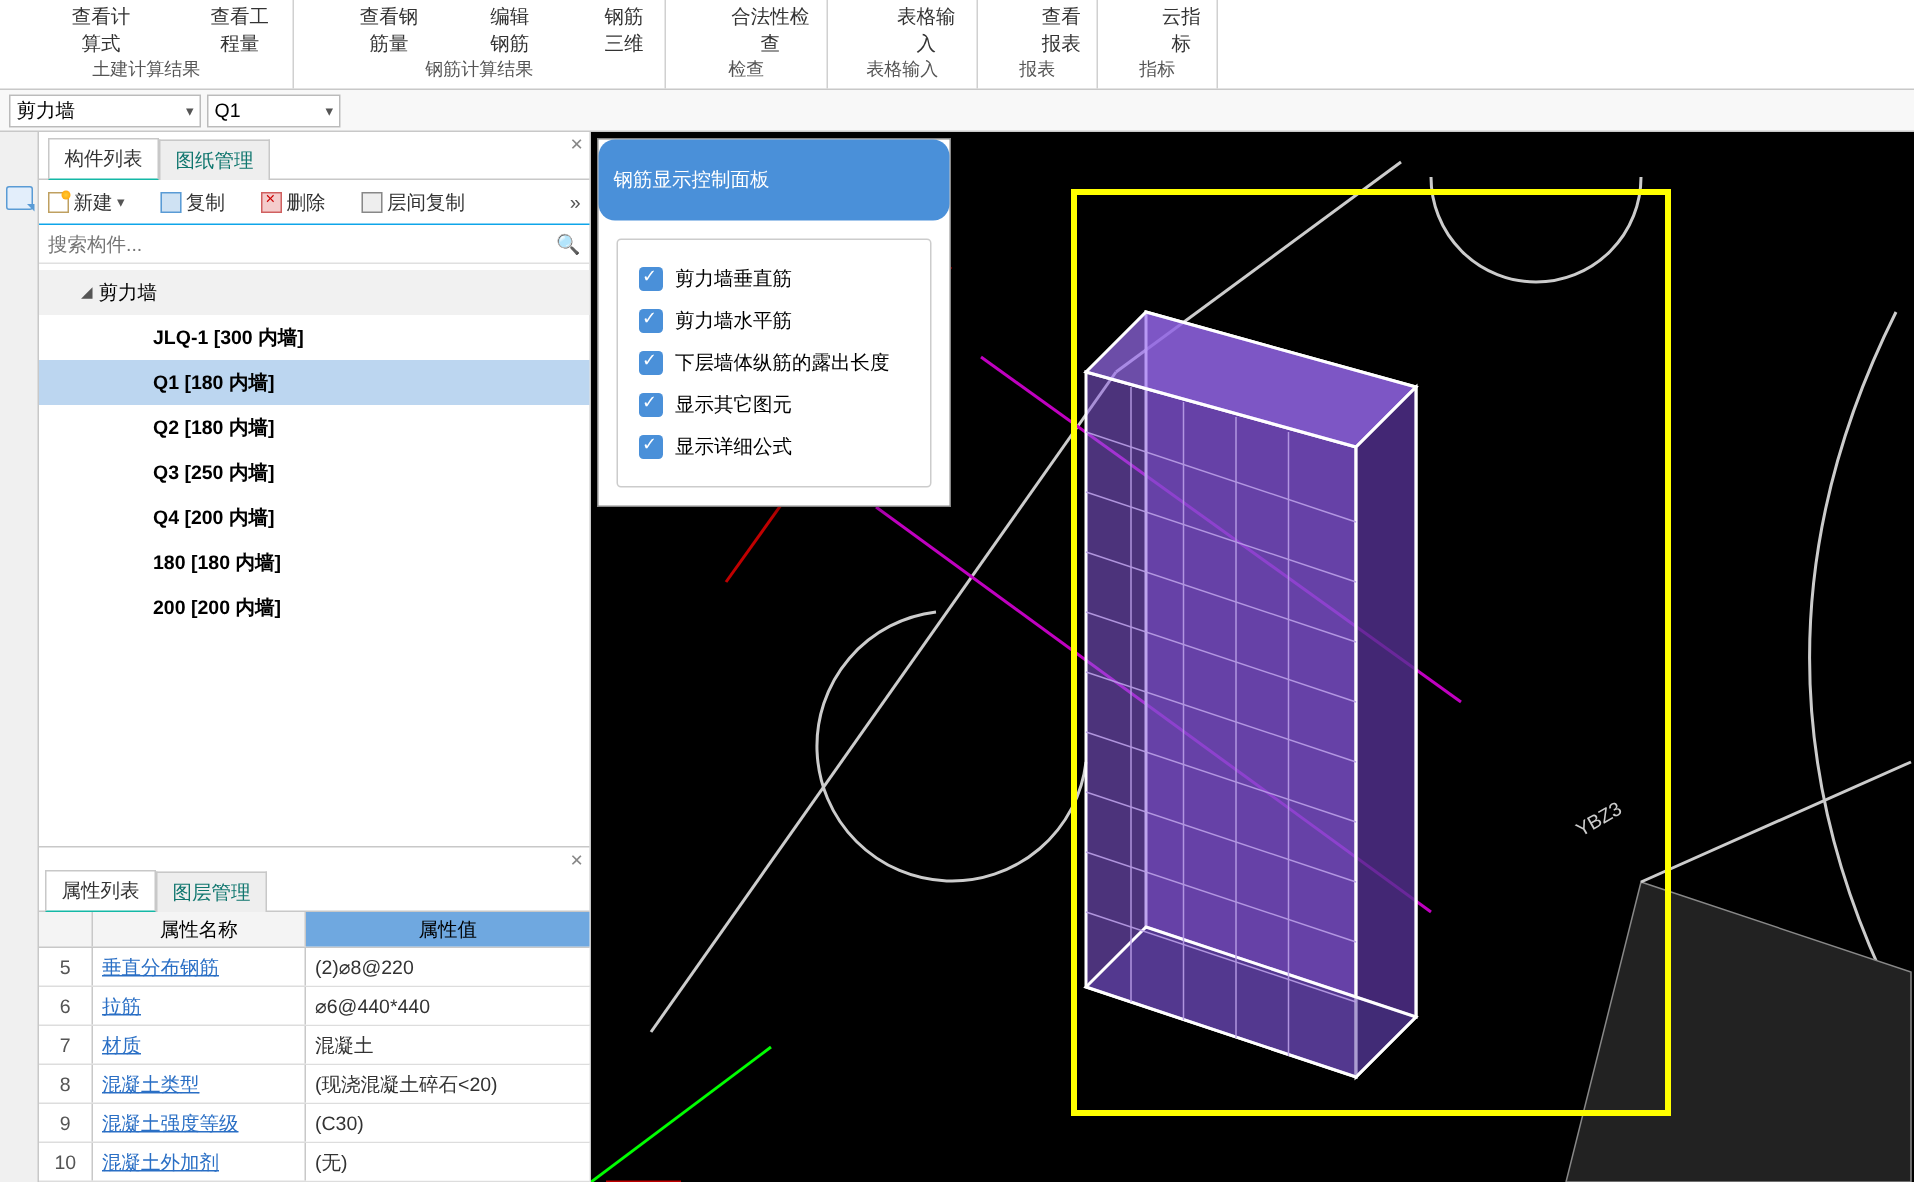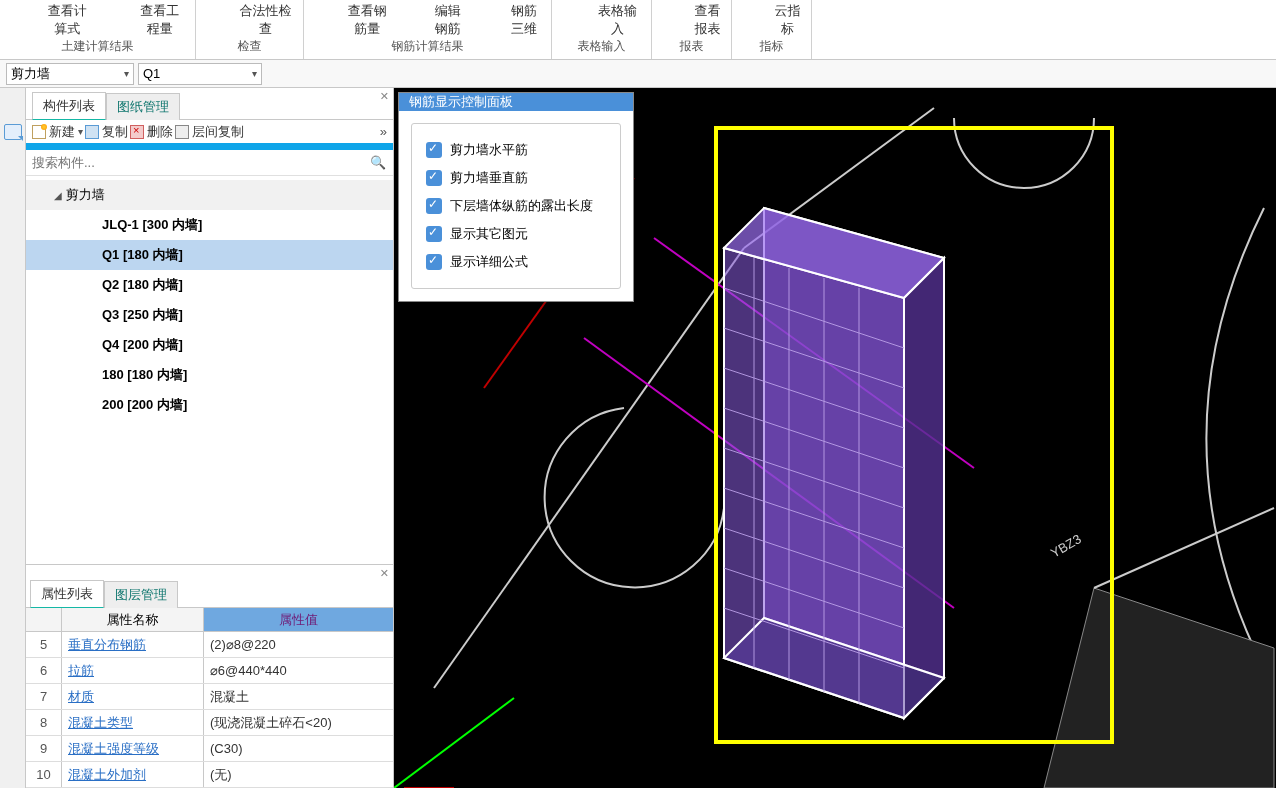--- a/index.html
+++ b/index.html
@@ -22,21 +22,21 @@
 .main { display: flex; height: calc(788px - 60px - 28px); }
 .left { width: 368px; border-right: 1px solid #c8c8c8; display: flex; flex-direction: column; background: #fff; position: relative; }
 .left .close-x { position: absolute; right: 4px; top: 2px; font-size: 11px; color: #888; cursor: pointer; }
 
 
 .tabs { height: 28px; display: flex; align-items: flex-end; border-bottom: 1px solid #c8c8c8; padding-left: 6px; gap: 0; margin-top: 4px;}
 .tab { padding: 4px 10px; border: 1px solid #c8c8c8; border-bottom: none; background: #eee; color: #0f766e; cursor: pointer; position: relative; top: 1px;}
 .tab.active { background: #fff; color: #333; border-bottom: 1px solid #14b8a6; }
 
 
-.tb { height: 30px; display: flex; align-items: center; padding: 0 6px; gap: 2px; border-bottom: 7px solid #0ea5e9; }
+.tb { height: 30px; display: flex; align-items: center; padding: 0 6px; gap: 24px; border-bottom: 1px solid #0ea5e9; }
 .tb .btn { display: flex; align-items: center; gap: 3px; color: #333; cursor: pointer; }
 .tb .ico { width: 14px; height: 14px; display: inline-block; }
 .ico-new { background: linear-gradient(#fff,#fff); border: 1px solid #bfa060; position: relative; }
 .ico-new::after { content:""; position:absolute; right:-2px; top:-2px; width:6px; height:6px; background:radial-gradient(circle,#ffcc33,#ff9900); border-radius:50%;}
 .ico-copy { border: 1px solid #5a9bd5; background: #cfe2f3; }
 .ico-del { border: 1px solid #d06060; background: #f4cccc; position:relative;}
 .ico-del::after{content:"×"; color:#c00; font-size:11px; position:absolute; left:2px; top:-2px;}
 .ico-layer { border: 1px solid #888; background: #eee; }
 .tb .more { margin-left: auto; color: #555; cursor:pointer; }
 
@@ -55,36 +55,36 @@
 .tree-spacer { flex: 1; }
 
 
 .prop-wrap { position: relative; border-top: 1px solid #c8c8c8; margin-top: auto; }
 .prop-wrap .close-x2 { position: absolute; right: 4px; top: 2px; font-size: 11px; color: #888; cursor:pointer;}
 .prop-tabs { height: 26px; display: flex; align-items: flex-end; border-bottom: 1px solid #c8c8c8; padding-left: 4px; margin-top: 17px;}
 .grid { }
 .grid-hdr { display: flex; height: 24px; background: #f4f4f4; border-bottom: 1px solid #c8c8c8; }
 .gc-idx { width: 36px; border-right: 1px solid #c8c8c8; display:flex; align-items:center; justify-content:center; color:#555;}
 .gc-name { width: 142px; border-right: 1px solid #c8c8c8; display:flex; align-items:center; justify-content:center;}
-.gc-val { flex: 1; display:flex; align-items:center; justify-content:center; background:#6fa8e0; color:#701a75;}
+.gc-val { flex: 1; display:flex; align-items:center; justify-content:center; background:#6fa8e0; color:#000000;}
 .grid-row { display: flex; height: 26px; border-bottom: 1px solid #ddd; }
 .grid-row .gc-name { justify-content: flex-start; padding-left: 6px; color: #2a6fc5; text-decoration: underline; cursor:pointer;}
 .grid-row .gc-val { justify-content: flex-start; padding-left: 6px; background:#fff; color:#333;}
 
 
 .left-strip { width: 26px; background: #f0f0f0; border-right: 1px solid #c8c8c8; display:flex; flex-direction:column; align-items:center; padding-top:36px; gap:6px;}
 .left-strip .sq { width:18px; height:16px; border:1px solid #5a9bd5; background:#e3eefb; border-radius:2px; position:relative;}
 .left-strip .sq::after{content:""; position:absolute; right:-2px; bottom:-2px; width:0; height:0; border-left:5px solid transparent; border-top:5px solid #5a9bd5;}
 
 
 .canvas { flex: 1; background: #000; position: relative; overflow: hidden; }
 
 
 .ctrl { position: absolute; left: 4px; top: 4px; width: 236px; background: #fff; border: 1px solid #888; box-shadow: 2px 2px 8px rgba(0,0,0,.3);}
-.ctrl-title { background: #4a90d9; color: #fff; padding: 0 10px; font-size: 13px; }
+.ctrl-title { background: #4a90d9; color: #fff; padding: 18px 10px; font-size: 13px; border-radius: 11px; }
 .ctrl-body { padding: 12px 14px; border: 1px solid #ccc; margin: 12px; border-radius: 3px;}
 .ctrl-row { display: flex; align-items: center; gap: 8px; height: 28px; }
 .chk { width: 16px; height: 16px; background: #4a90d9; border-radius: 3px; position: relative; cursor:pointer;}
 .chk::after { content: "✓"; color: #fff; font-size: 12px; position: absolute; left: 2px; top: -1px; }
 
 
 .sel-box { position: absolute; border: 4px solid #ffff00; }
 
 
 .wall-svg { position: absolute; left: 0; top: 0; width: 100%; height: 100%; }
@@ -94,33 +94,33 @@
 <body>
 
 <div class="ribbon">
   <div class="ribbon-grp" style="width:196px">
     <div class="ribbon-btns">
       <span>查看计算式</span>
       <span>查看工程量</span>
     </div>
     <div class="ribbon-lbl">土建计算结果</div>
   </div>
-  <div class="ribbon-grp" style="width:108px">
-    <div class="ribbon-btns">
-        <span>合法性检查</span>
-      </div>
-    <div class="ribbon-lbl">检查</div>
-  </div>
   <div class="ribbon-grp" style="width:248px">
     <div class="ribbon-btns">
       <span>查看钢筋量</span>
       <span>编辑钢筋</span>
       <span>钢筋三维</span>
     </div>
     <div class="ribbon-lbl">钢筋计算结果</div>
+  </div>
+  <div class="ribbon-grp" style="width:108px">
+    <div class="ribbon-btns">
+        <span>合法性检查</span>
+      </div>
+    <div class="ribbon-lbl">检查</div>
   </div>
   <div class="ribbon-grp" style="width:100px">
     <div class="ribbon-btns">
         <span>表格输入</span>
       </div>
     <div class="ribbon-lbl">表格输入</div>
   </div>
   <div class="ribbon-grp" style="width:80px">
     <div class="ribbon-btns">
         <span>查看报表</span>
@@ -134,21 +134,21 @@
     <div class="ribbon-lbl">指标</div>
   </div>
 </div>
 
 <div class="dd-row">
   <div class="dd-spacer"></div>
   <div class="dd" style="width:128px">
     <span>剪力墙</span>
     <span class="arrow">▾</span>
   </div>
-  <div class="dd" style="width:124px">
+  <div class="dd" style="width:89px">
     <span>Q1</span>
     <span class="arrow">▾</span>
   </div>
 </div>
 
 <div class="main">
   <div class="left-strip">
     <div class="sq"></div>
   </div>
 
@@ -315,28 +315,28 @@
       </g>
     </svg>
 
     <div class="sel-box" style="left:320px; top:38px; width:400px; height:618px;"></div>
 
     <div class="ctrl">
       <div class="ctrl-title">钢筋显示控制面板</div>
       <div class="ctrl-body" id="ctrl-body">
           <div class="ctrl-row">
             <span class="chk"></span>
+            <span>剪力墙垂直筋</span>
+          </div>
+          <div class="ctrl-row">
+            <span class="chk"></span>
             <span>剪力墙水平筋</span>
           </div>
           <div class="ctrl-row">
             <span class="chk"></span>
-            <span>剪力墙垂直筋</span>
-          </div>
-          <div class="ctrl-row">
-            <span class="chk"></span>
             <span>下层墙体纵筋的露出长度</span>
           </div>
           <div class="ctrl-row">
             <span class="chk"></span>
             <span>显示其它图元</span>
           </div>
           <div class="ctrl-row">
             <span class="chk"></span>
             <span>显示详细公式</span>
           </div>

